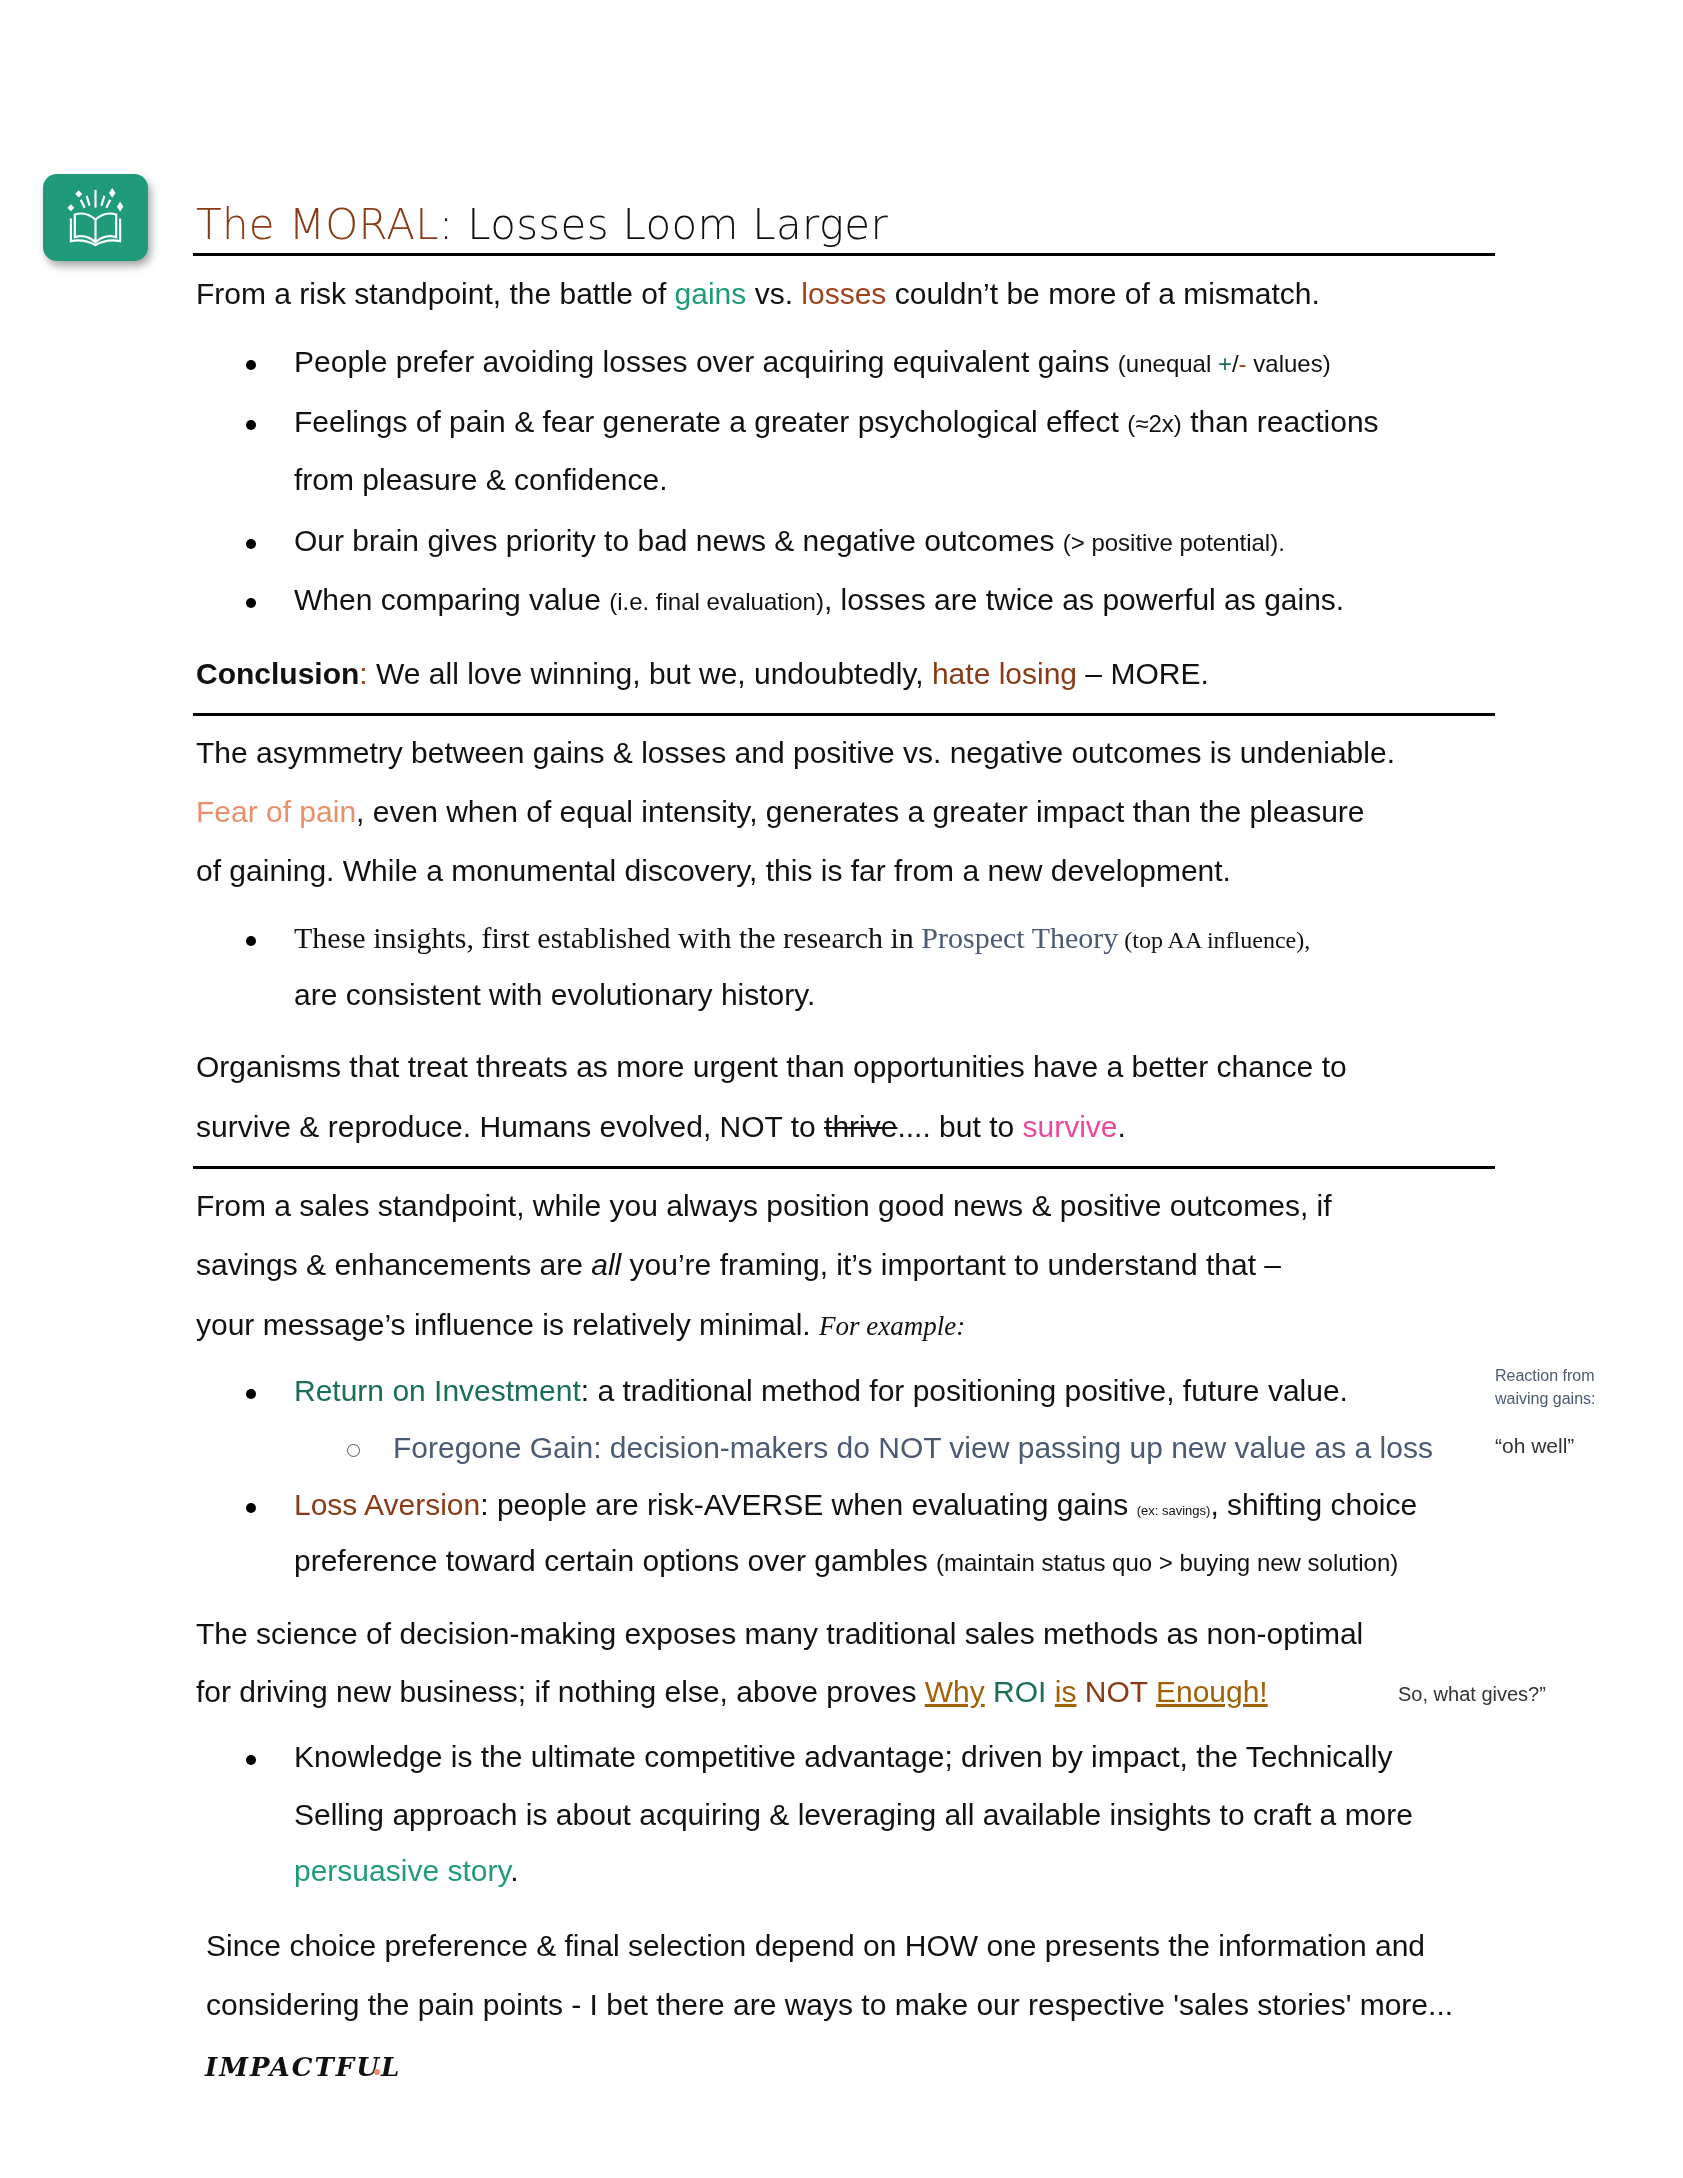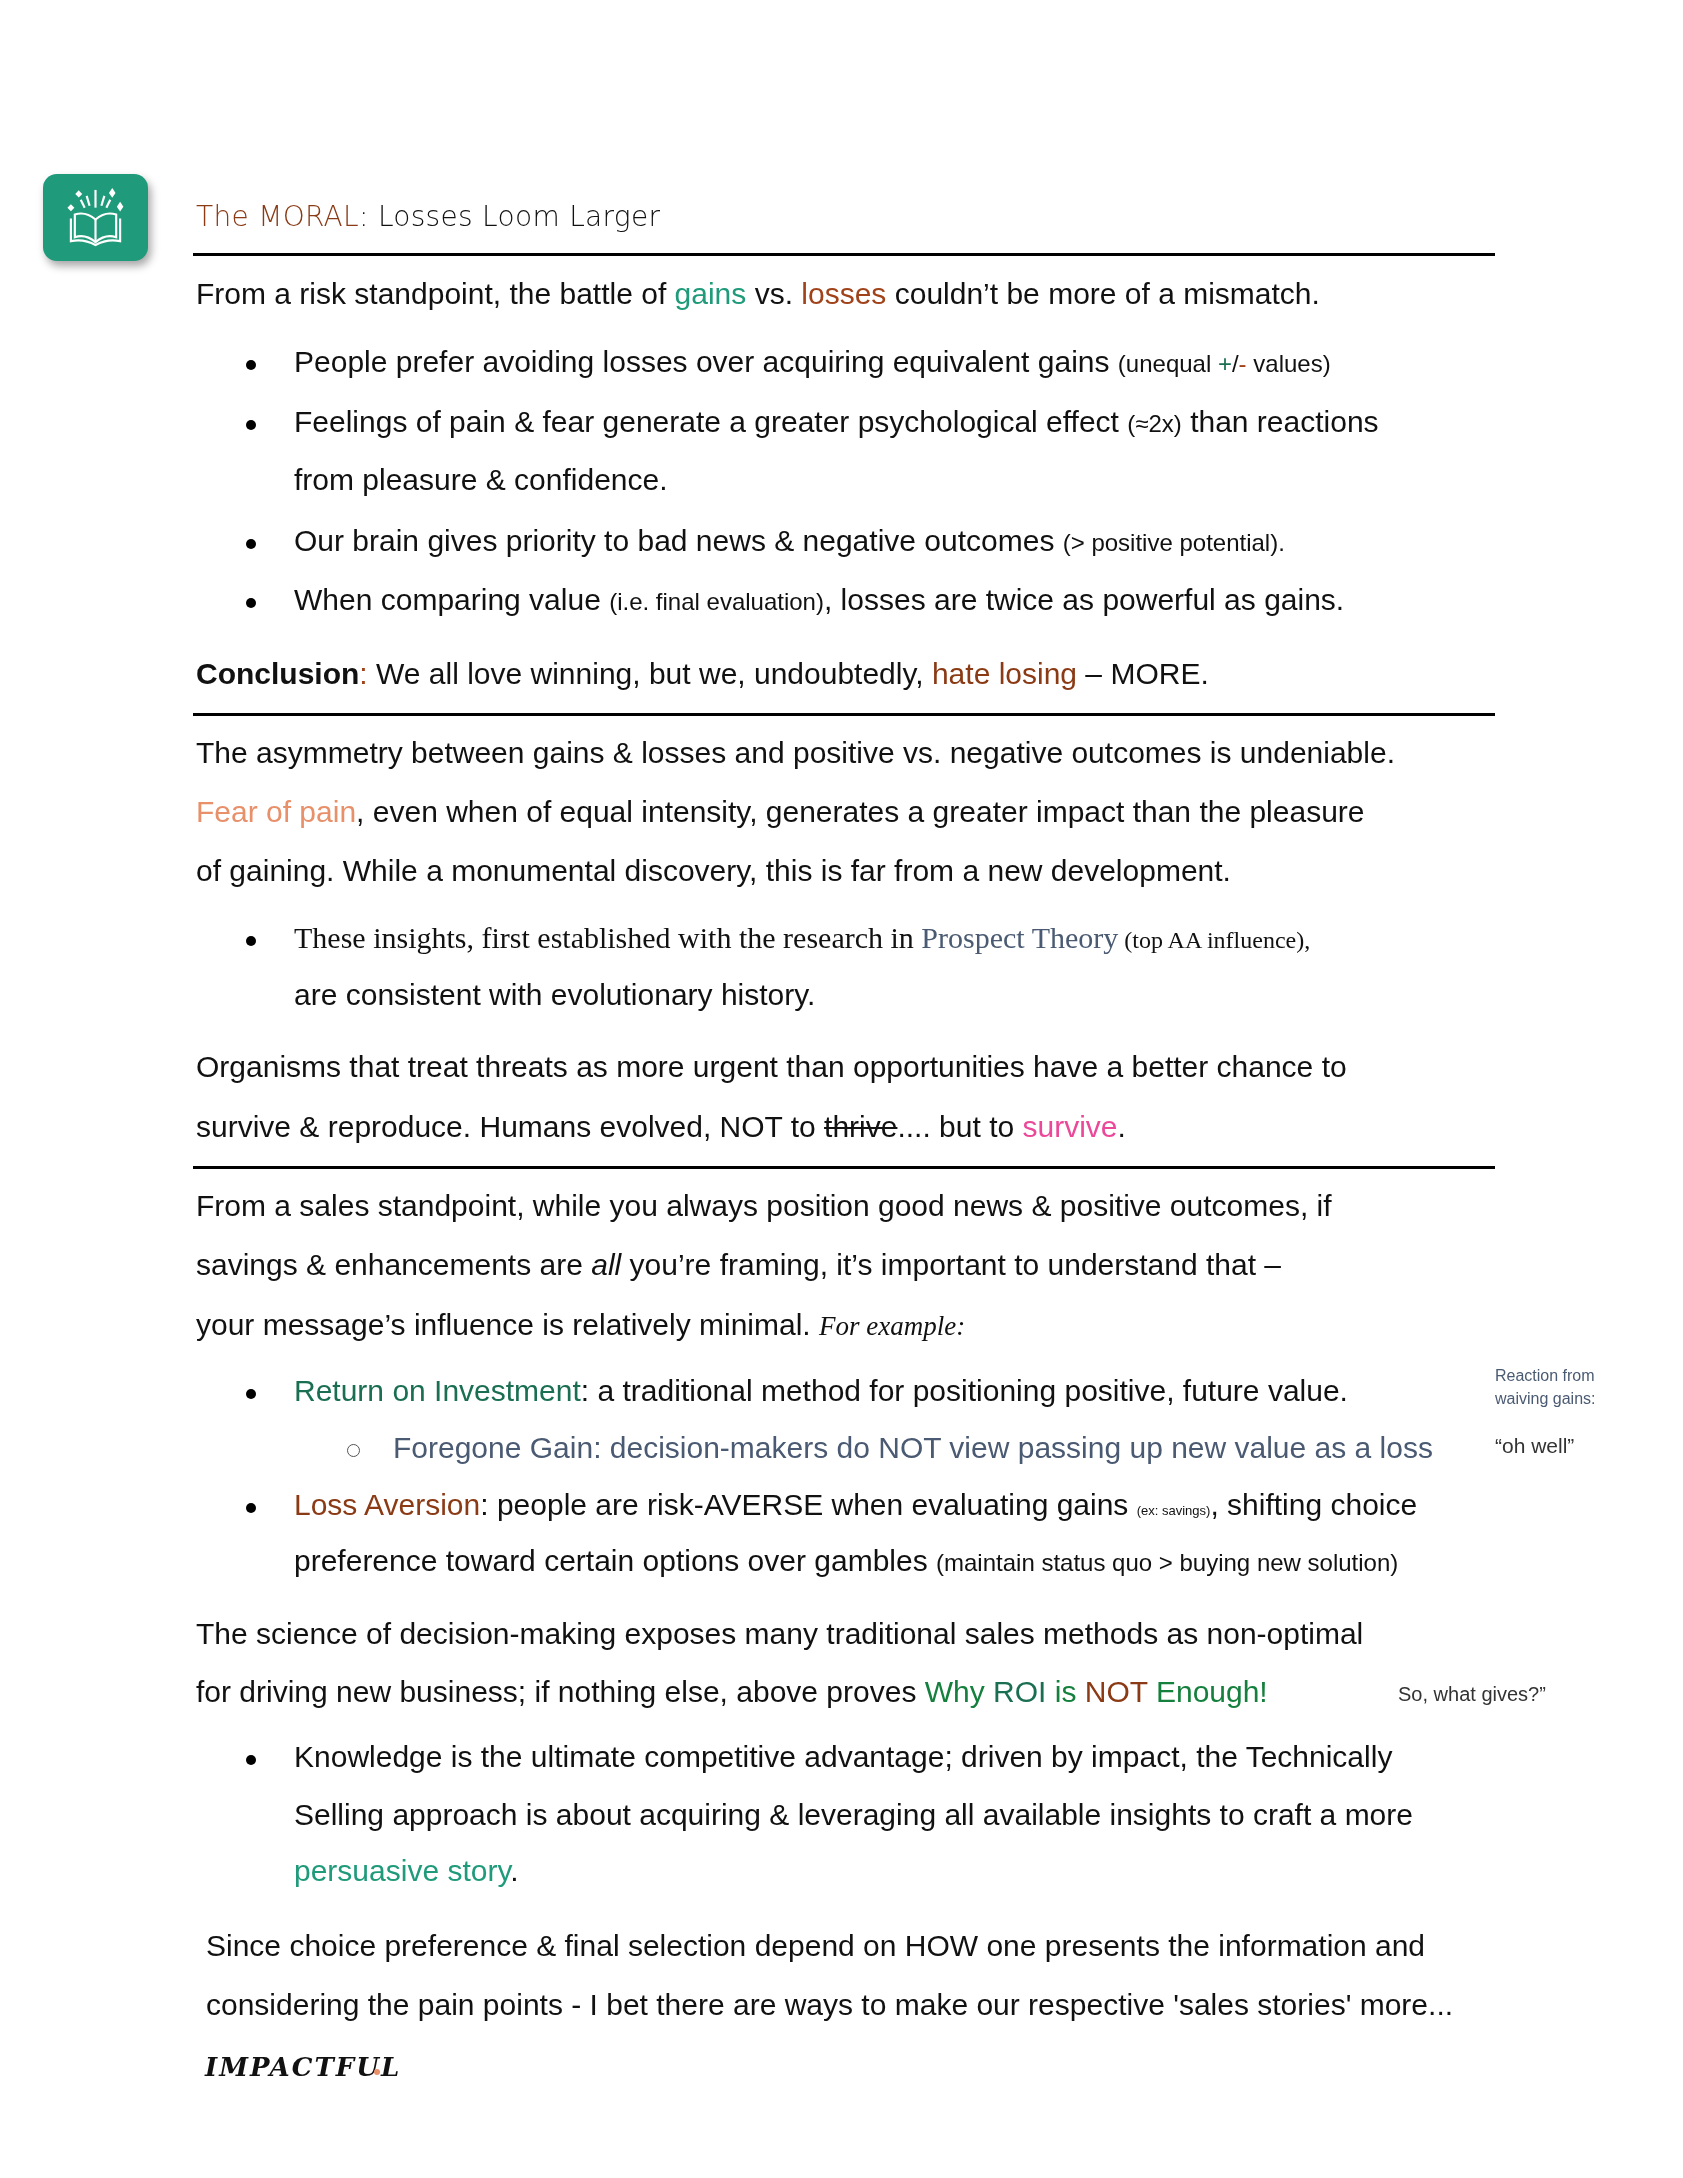--- a/index.html
+++ b/index.html
@@ -2,39 +2,39 @@
 <html><head>
 <meta charset="utf-8">
 <style>
   html, body { margin: 0; padding: 0; background: #ffffff; }
   body { width: 1683px; height: 2178px; position: relative; overflow: hidden;
          font-family: "Liberation Sans", "DejaVu Sans", sans-serif; color: #111; }
   .abs { position: absolute; }
   .logo { left: 43px; top: 174px; width: 105px; height: 87px; background: #1f9a7a;
           border-radius: 14px; box-shadow: 3px 5px 8px rgba(0,0,0,0.35);
           display: flex; align-items: center; justify-content: center; }
-  .title { left: 196px; top: 200px; font-size: 28px; font-family: "DejaVu Sans", sans-serif;
+  .title { left: 196px; top: 200px; font-size: 42px; font-family: "DejaVu Sans", sans-serif;
            font-weight: 300; letter-spacing: 0.3px; white-space: nowrap; }
   .rule { left: 193px; width: 1302px; height: 3px; background: #000; }
   .line { left: 196px; font-size: 30px; white-space: nowrap; line-height: 1; }
   .bul { font-size: 30px; white-space: nowrap; line-height: 1; }
   .bullet-dot { position: absolute; left: 246px; width: 10px; height: 10px; border-radius: 50%; background: #000; }
   .sub-dot { position: absolute; left: 347px; width: 11px; height: 11px; border-radius: 50%; border: 1.5px solid #555; background: #fff; }
   .ind { left: 294px; text-align: center; }
   .ind2 { left: 393px; }
   .sm { font-size: 24px; }
   .xs { font-size: 13px; }
   .green { color: #1f9a7a; }
   .dkgreen { color: #1a6e52; }
   .rust { color: #a0431b; }
   .brown { color: #8a3a14; }
   .peach { color: #e8906a; }
   .slate { color: #4a5a72; }
   .mint { color: #ec4899; margin-top: 32px; }
-  .blue { color: #15803d; }
+  .blue { color: #a16207; text-decoration: underline; }
   .side { left: 1495px; font-size: 16px; color: #4a5a72; line-height: 1.45; }
   .side2 { left: 1495px; font-size: 21px; color: #333; font-weight: 300; }
   .brush { left: 205px; top: 2052px; font-family: "DejaVu Serif", serif; font-style: italic; font-weight: bold;
            font-size: 26px; letter-spacing: 2px; color: #111; }
   .brush-dot { position: absolute; left: 374px; top: 2069px; width: 6px; height: 6px; background: #e8906a; border-radius: 50%; }
   s { text-decoration-thickness: 2px; }
 </style>
 </head>
 <body>
 

